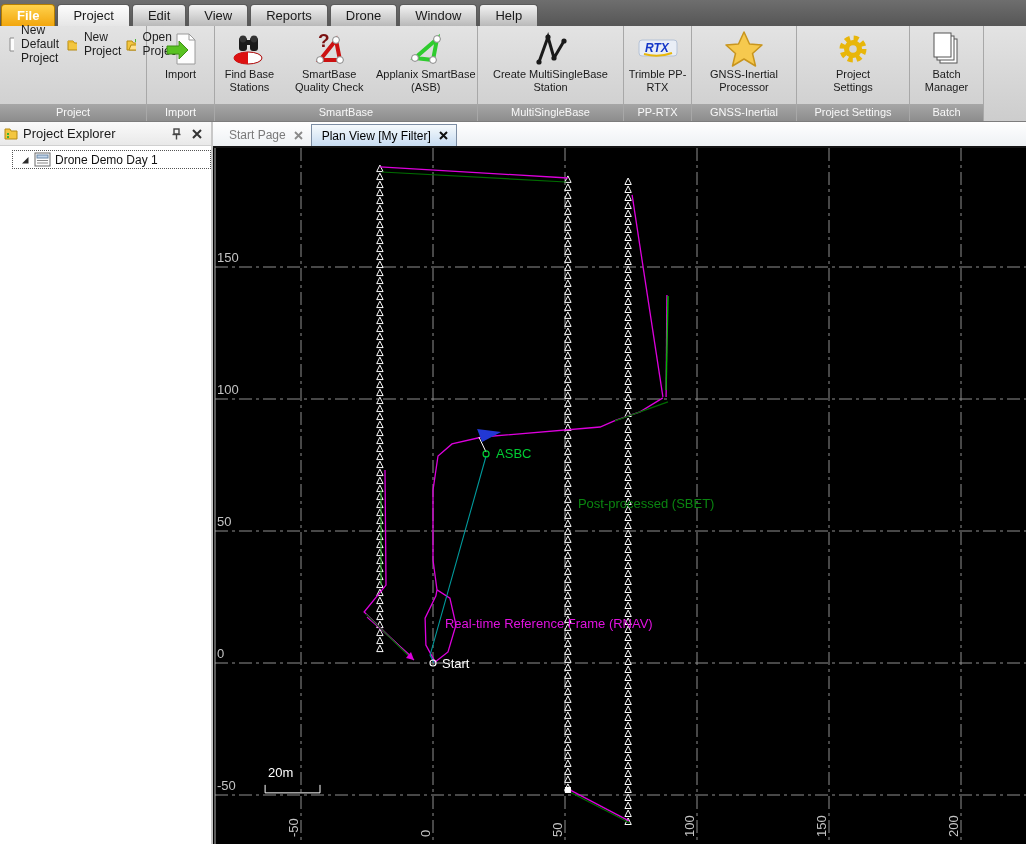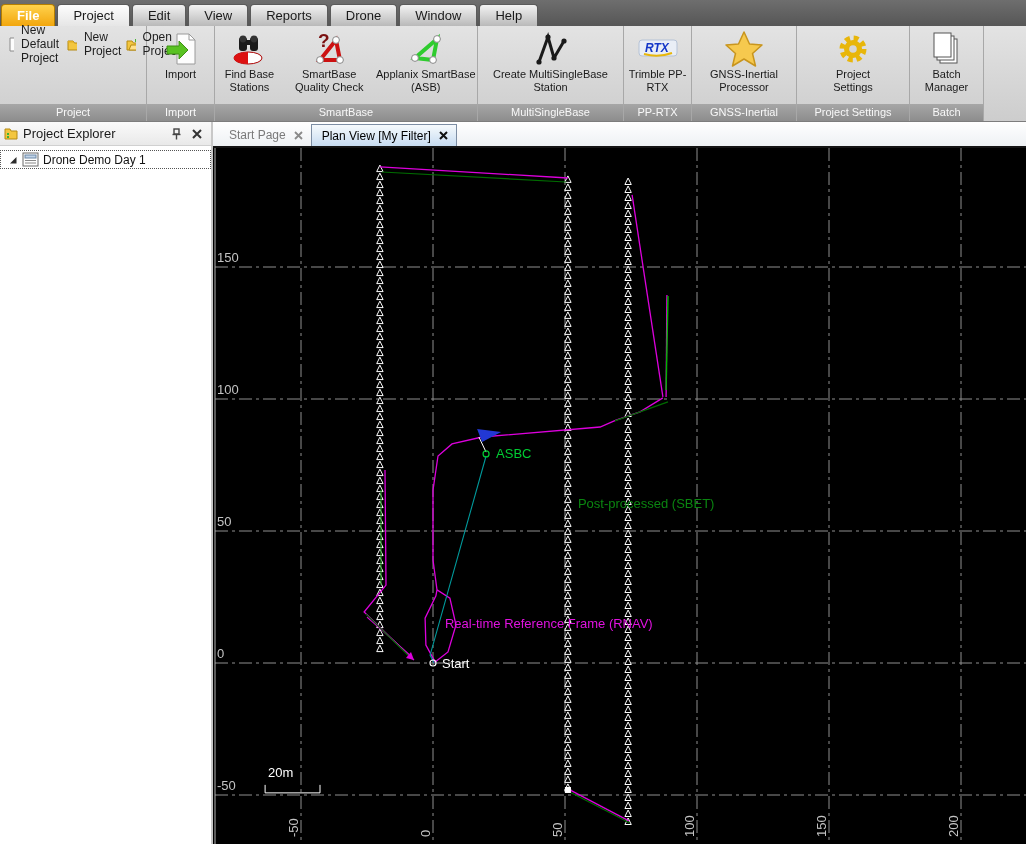--- a/index.html
+++ b/index.html
@@ -31,21 +31,21 @@
   .bigbtn { display:flex; flex-direction:column; align-items:center; padding-top:4px; font-size:11px; color:#1a1a1a; text-align:center; line-height:1.2; cursor:default; }
   .bigbtn .bicon { height:38px; display:flex; align-items:center; justify-content:center; }
   .w80{width:82px;} .w106{width:108px;} .w120{width:122px;} .w64{width:64px;} .w140{width:142px;} .w100{width:101px;} .w76{width:76px;} .w66{width:66px;}
 
   
   .explorer { position:absolute; top:122px; left:0; width:213px; height:722px; background:#ffffff; border-right:2px solid #c8c8c8; }
   .exp-header { height:24px; background:linear-gradient(#fafafa,#e9e9e9); border-bottom:1px solid #d0d0d0; display:flex; align-items:center; padding:0 6px 0 4px; gap:5px; }
   .exp-title { flex:1; font-size:13px; color:#1a1a1a; }
   .exp-btn { width:16px; height:16px; display:flex; align-items:center; justify-content:center; cursor:default; }
   .tree { padding-top:4px; }
-  .trow { display:flex; align-items:center; height:19px; font-size:12px; color:#111; gap:4px; }
+  .trow { display:flex; align-items:center; height:19px; font-size:12px; color:#111; gap:4px;margin-left:12px; }
   .trow.focused { border:1px dotted #555; }
   .trow .indent0 { width:3px; } .trow .indent1 { width:13px; }
 
   
   .main { position:absolute; top:122px; left:213px; width:813px; height:722px; }
   .tabstrip { height:26px; background:linear-gradient(#ffffff,#eef1f4); border-bottom:2px solid #141414; display:flex; align-items:flex-end; padding-left:6px; }
   .doctab { height:22px; display:flex; align-items:center; gap:8px; padding:0 8px 0 10px; font-size:12px; color:#7a7a7a; cursor:default; }
   .doctab.active { background:linear-gradient(#f6fafd,#c7dcf1); border:1px solid #7d8ea4; border-bottom:none; color:#000; }
   .doctab .x { font-weight:bold; }
   .plotwrap { height:696px; background:#000; }

